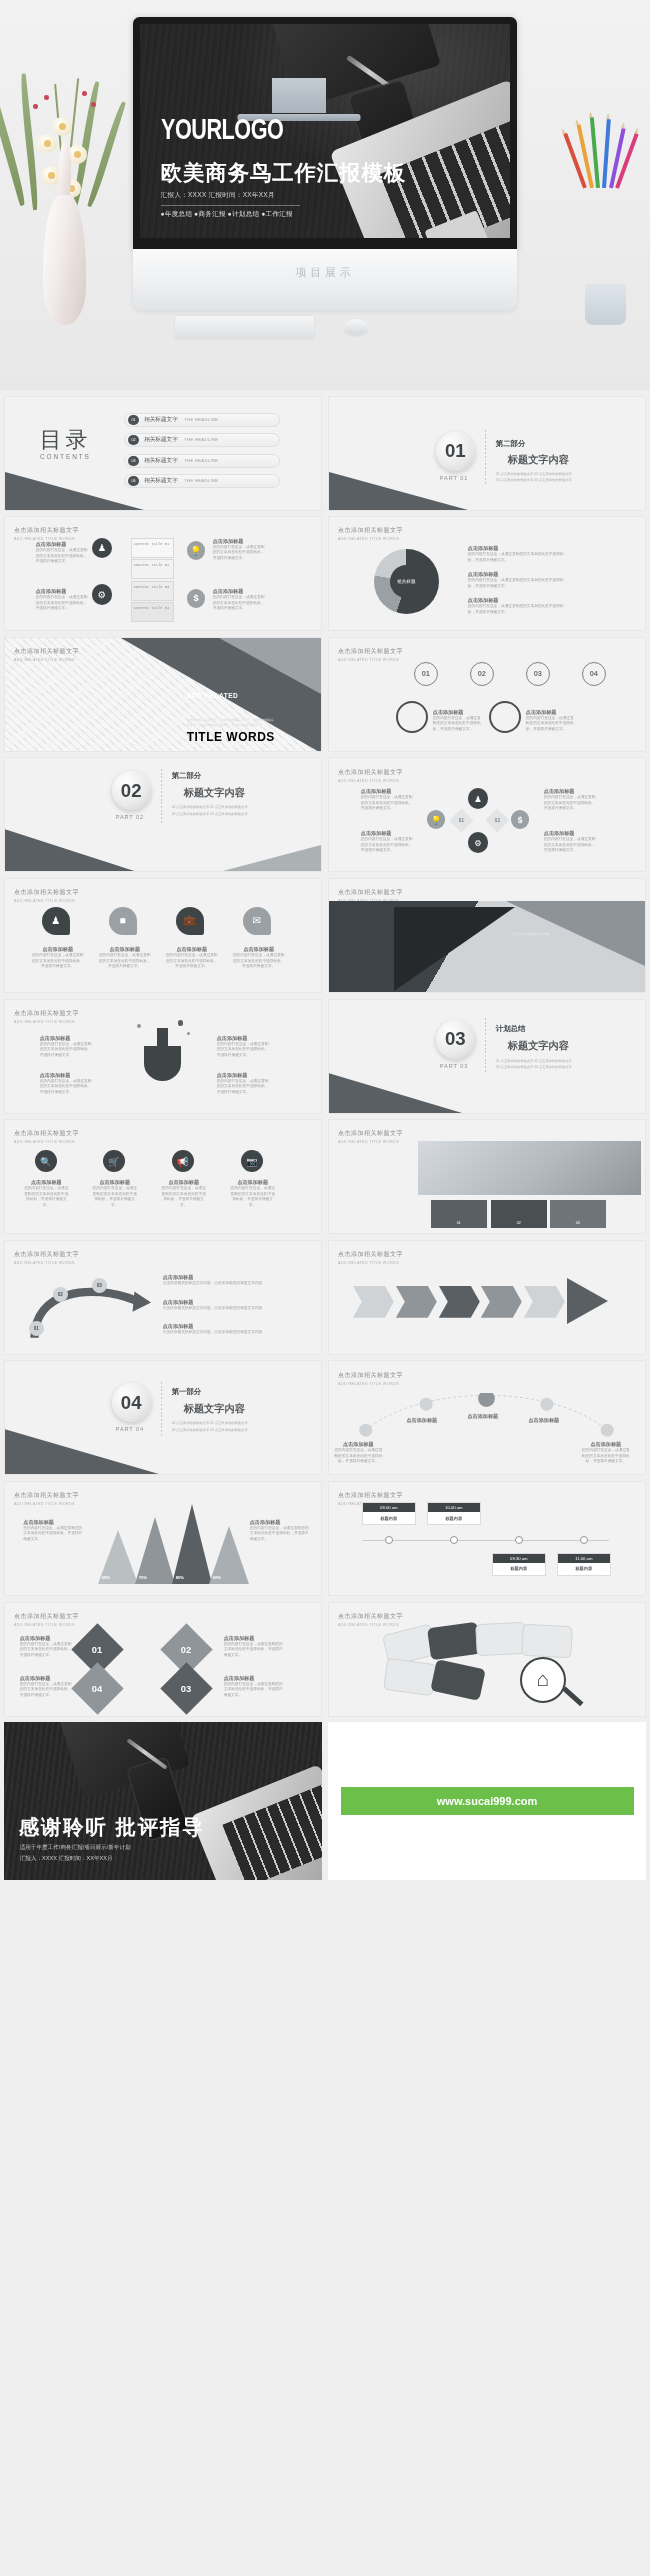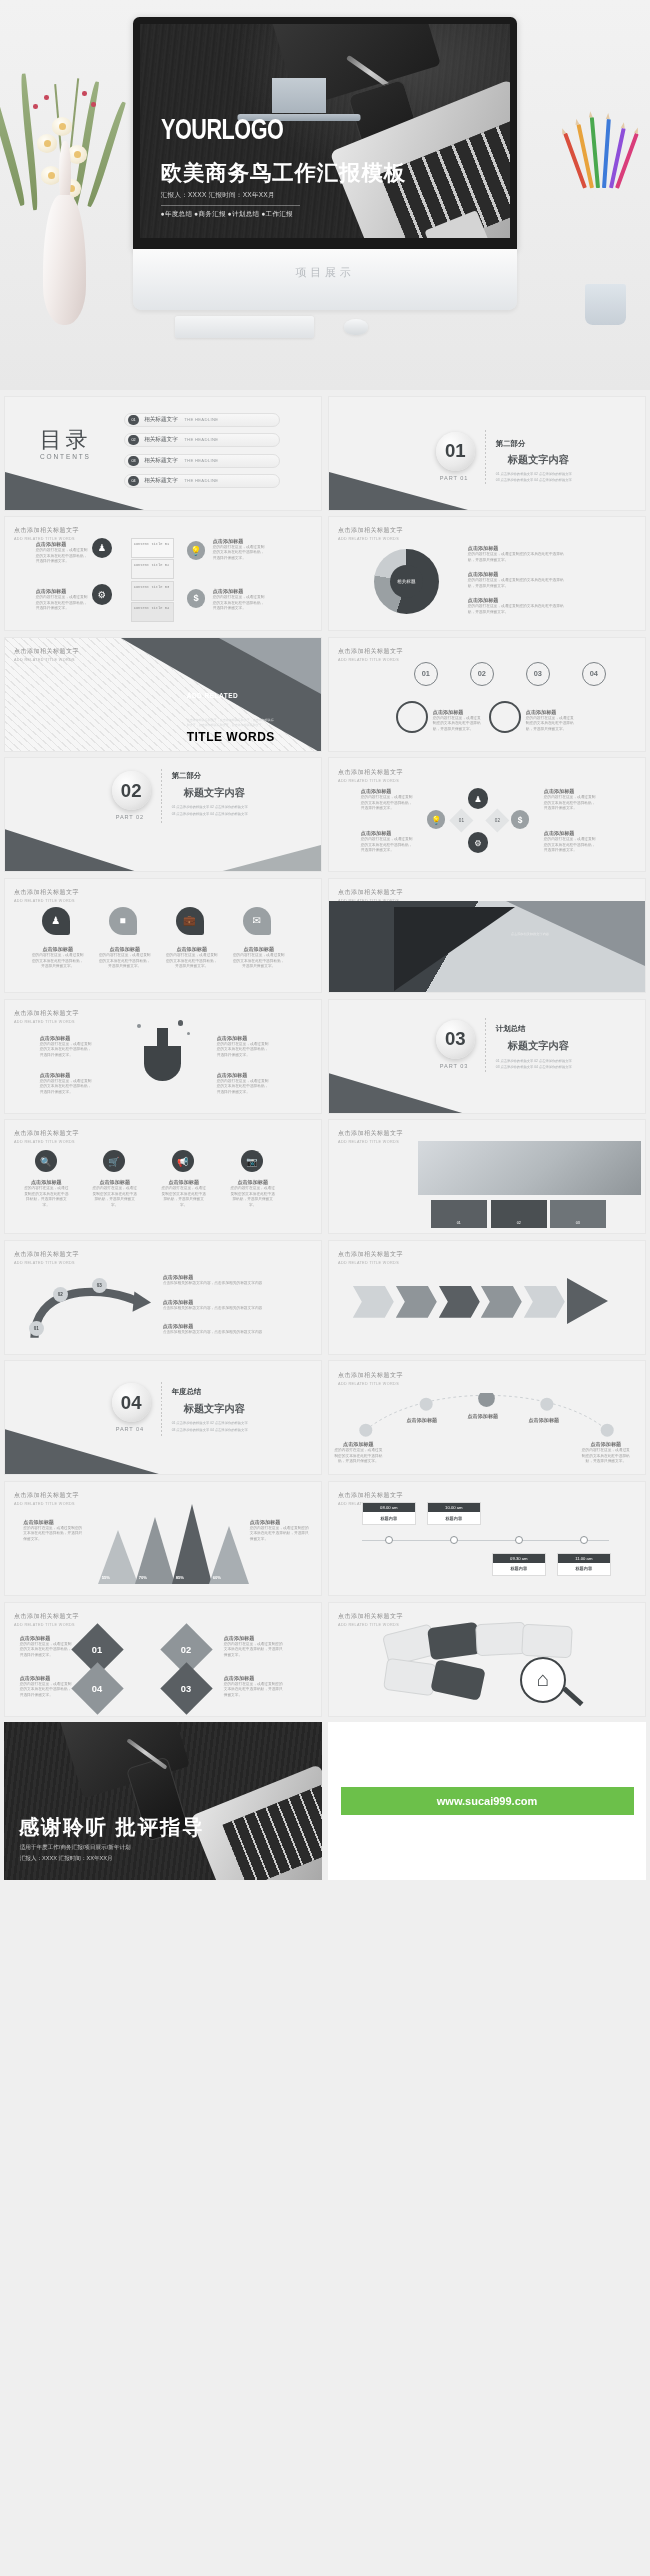--- a/index.html
+++ b/index.html
@@ -648,21 +648,21 @@
       <div style="position:absolute;left:238px;top:37px;width:0;height:0;
         border-left:41px solid #5a5f63; border-top:23px solid transparent; border-bottom:23px solid transparent;"></div>
     </div>
 
     <div class="slide">
       <div style="position:absolute;left:-3.7px;bottom:-18.6px;width:0;height:0;
         border-left:223px solid #5a5f63; border-top:65px solid transparent;"></div>
       <div class="part-circ" style="left:107px; top:22px;">04</div>
       <div class="part-sub" style="left:111px; top:65px;">PART 04</div>
       <div class="part-divider" style="left:156px; top:20.4px; height:54px;"></div>
-      <div class="part-cn1" style="left:167px; top:26px;">年度总结</div>
+      <div class="part-cn1" style="left:167px; top:26px;">第一部分</div>
       <div class="part-cn2" style="left:179px; top:41px;">标题文字内容</div>
       <div class="part-bullets" style="left:167px; top:59px; white-space:pre-line;">01 点击添加你的标题文字    02 点击添加你的标题文字
 03 点击添加你的标题文字    04 点击添加你的标题文字</div>
     </div>
 
     <div class="slide">
       <div class="s-head">
         <div class="cn">点击添加相关标题文字</div>
         <div class="en">ADD RELATED TITLE WORDS</div>
       </div>

